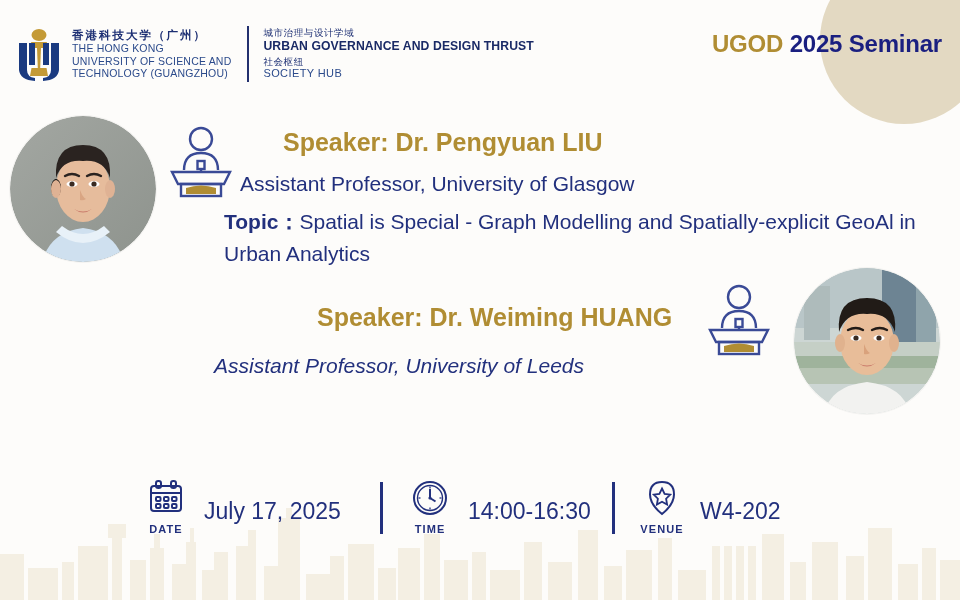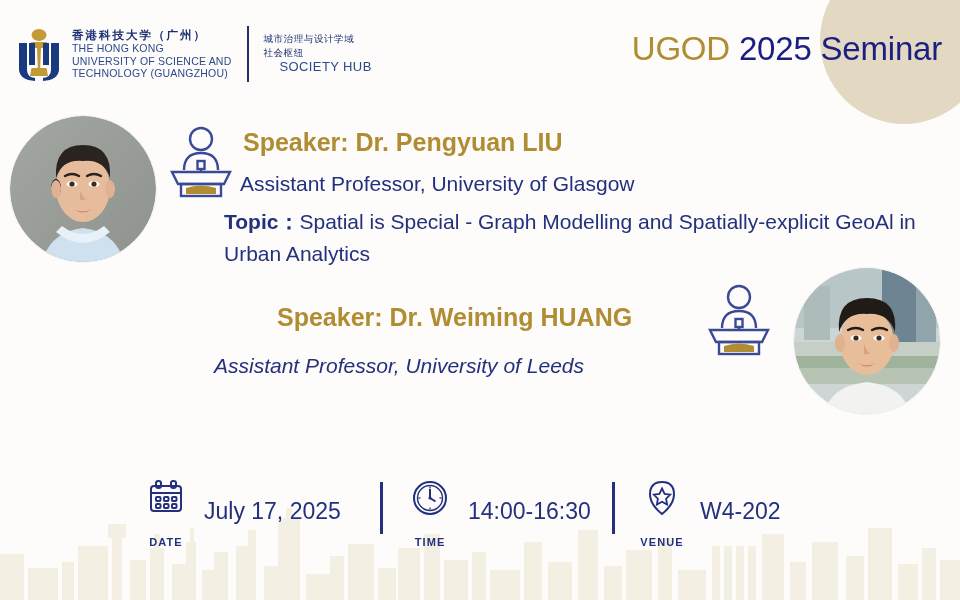--- a/index.html
+++ b/index.html
@@ -32,64 +32,64 @@
   .hkust-text{margin-left:10px;line-height:1.18;}
   .hkust-cn{font-size:11.5px;color:#1d2f73;font-weight:bold;letter-spacing:2px;}
   .hkust-en{font-size:10.5px;color:#2b4a8b;letter-spacing:.2px;white-space:nowrap;}
   .divider-v{
     width:2px;height:56px;background:#23306e;margin:0 14px 0 16px;flex:none;
   }
   .thrust{line-height:1.22;}
   .thrust-cn{font-size:9.5px;color:#1d2f73;letter-spacing:.6px;}
   .thrust-en{font-size:12.2px;color:#1a2a66;font-weight:bold;letter-spacing:.1px;white-space:nowrap;}
   .thrust-cn2{font-size:9.5px;color:#1d2f73;letter-spacing:.6px;margin-top:2px;}
-  .thrust-en2{font-size:13px;color:#2b4a8b;letter-spacing:.4px;margin-left:16px;}
+  .thrust-en2{font-size:11px;color:#2b4a8b;letter-spacing:.4px;}
 
   .title{
     position:absolute;right:18px;top:30px;z-index:4;
-    font-size:33px;font-weight:normal;letter-spacing:-0.2px;white-space:nowrap;
+    font-size:24px;font-weight:bold;letter-spacing:-0.2px;white-space:nowrap;
   }
   .title .gold{color:#b08d33;}
   .title .navy{color:#1a1f80;}
 
   
   .photo{
     position:absolute;border-radius:50%;overflow:hidden;z-index:3;
     box-shadow:0 0 0 1px rgba(0,0,0,0.04);
   }
   #photo1{left:10px;top:116px;width:146px;height:146px;}
   #photo2{left:794px;top:268px;width:146px;height:146px;}
 
   .podium{position:absolute;z-index:3;}
   #podium1{left:168px;top:126px;width:66px;height:72px;}
   #podium2{left:706px;top:284px;width:66px;height:72px;}
 
   .sp-name{
     position:absolute;z-index:4;color:#b08d33;font-weight:bold;
-    font-size:25px;white-space:nowrap;
+    font-size:25px;white-space:nowrap;margin-left:40px;
   }
   #sp1-name{left:243px;top:128px;}
   #sp2-name{left:277px;top:303px;}
 
   .sp-line{
     position:absolute;z-index:4;color:#22307d;font-size:21px;
   }
   #sp1-aff{left:240px;top:172px;white-space:nowrap;}
   #sp1-topic{left:224px;top:206px;width:700px;line-height:1.52;}
   #sp2-aff{left:214px;top:354px;white-space:nowrap;font-style:italic;}
   #sp2-topic{left:214px;top:388px;width:600px;line-height:1.52;}
   .tlabel{font-weight:bold;}
 
   
   .infobar{position:absolute;left:0;top:478px;width:960px;height:70px;z-index:4;}
   .info-item{position:absolute;display:flex;align-items:flex-start;}
   .ic-wrap{width:52px;text-align:center;flex:none;}
   .ic-label{
     font-size:11px;font-weight:bold;color:#22307d;letter-spacing:1.1px;
-    margin-top:14px;
+    margin-top:1px;
   }
   .info-value{
     font-size:23px;color:#22307d;margin-left:12px;margin-top:20px;white-space:nowrap;
   }
   #info-date{left:140px;top:0;}
   #info-time{left:404px;top:0;}
   #info-venue{left:636px;top:0;}
   .sep{
     position:absolute;width:3px;height:52px;background:#22307d;top:4px;z-index:4;
   }
@@ -173,20 +173,21 @@
         <div class="hkust-cn">香港科技大学（广州）</div>
         <div class="hkust-en">THE HONG KONG</div>
         <div class="hkust-en">UNIVERSITY OF SCIENCE AND</div>
         <div class="hkust-en">TECHNOLOGY (GUANGZHOU)</div>
       </div>
 
       <div class="divider-v"></div>
 
       <div class="thrust">
         <div class="thrust-cn">城市治理与设计学域</div>
+        <div class="thrust-en">URBAN GOVERNANCE AND DESIGN THRUST</div>
         <div class="thrust-cn2">社会枢纽</div>
         <div class="thrust-en2">SOCIETY HUB</div>
       </div>
     </div>
 
     <div class="title">
       <span class="gold">UGOD</span>
       <span class="navy">2025 Seminar</span>
     </div>
   </div>

